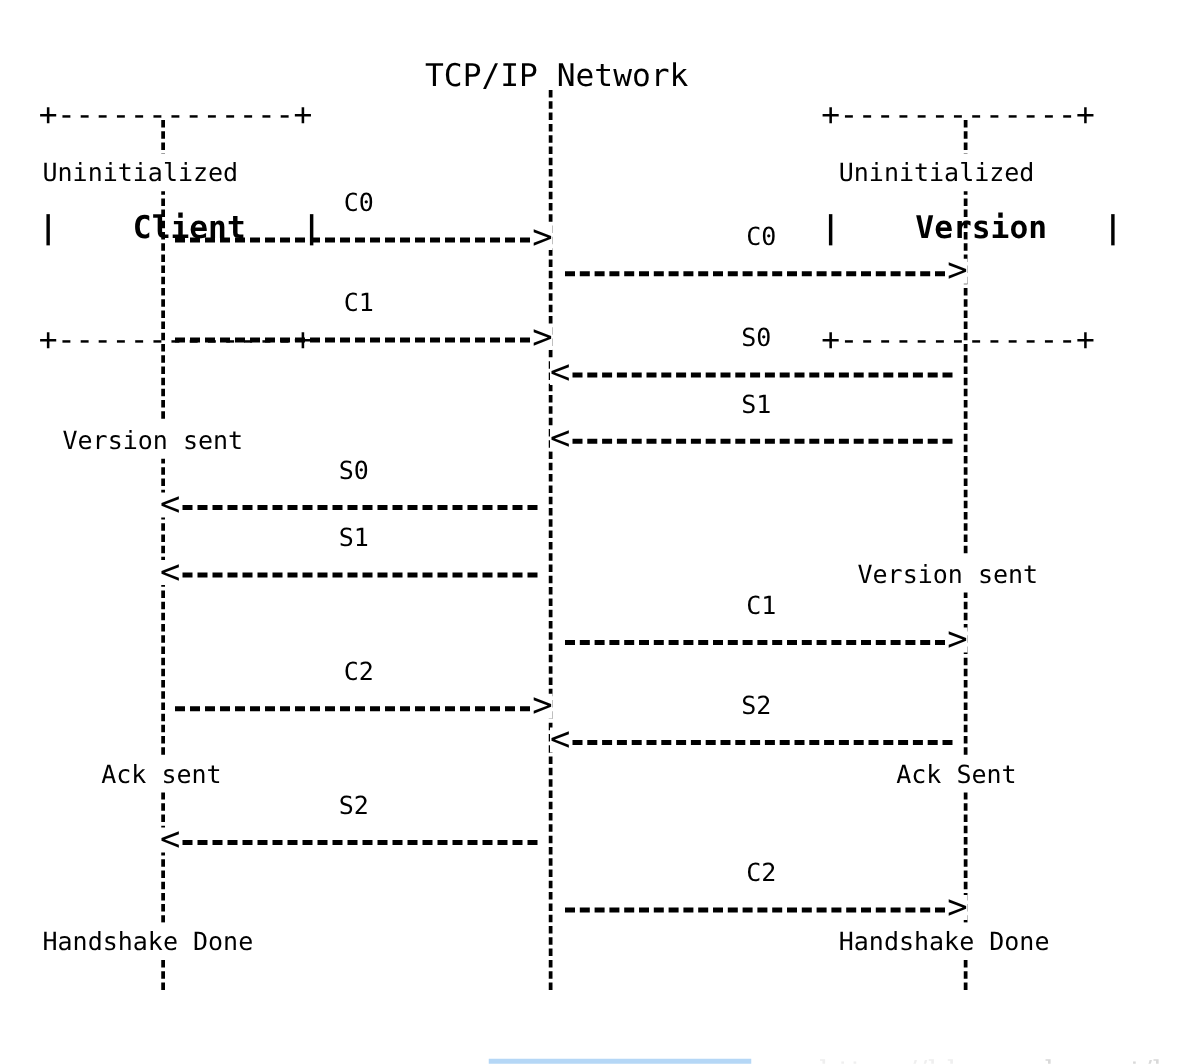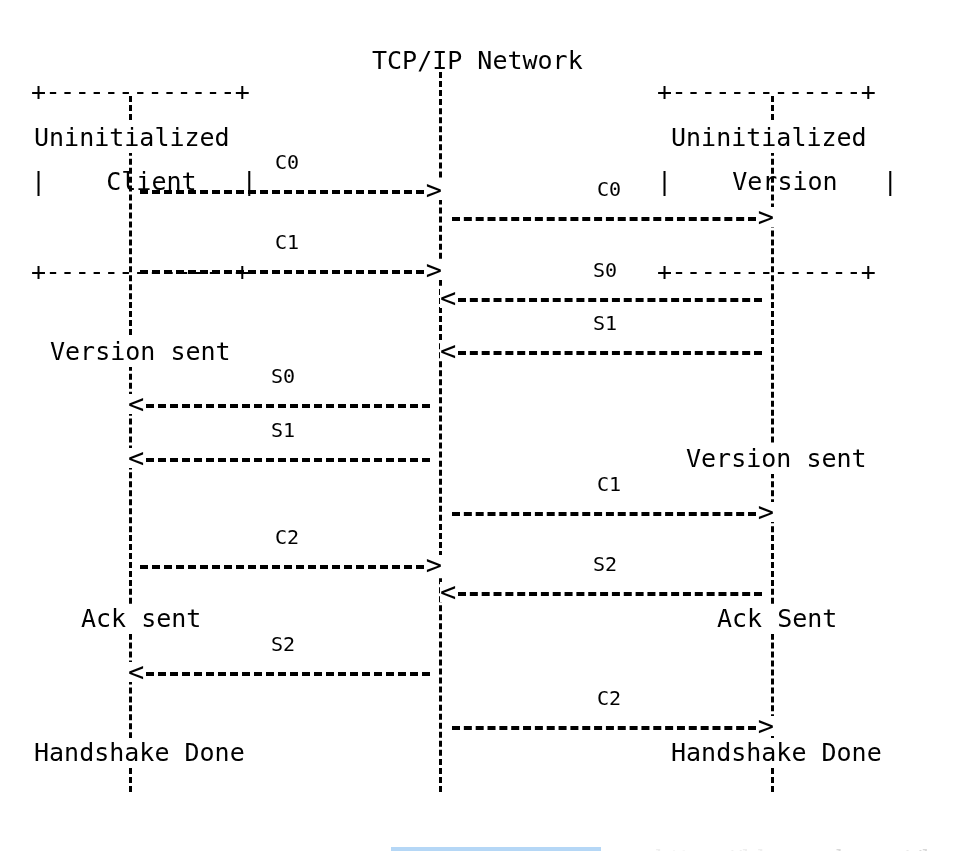--- a/index.html
+++ b/index.html
@@ -12,30 +12,30 @@
 
   
   .lifeline{position:absolute;width:0;border-left:3px dashed #000;}
 
   
   .asciibox{
     position:absolute;white-space:pre;line-height:30px;font-size:25px;
     letter-spacing:0px;font-weight:400;
   }
   .asciibox .edge{display:block;letter-spacing:-0.5px;}
-  .asciibox .mid{display:block;}
+  .asciibox .mid{display:block;font-weight:bold;}
 
   
   .netlabel{
     position:absolute;white-space:pre;font-size:25px;line-height:30px;
   }
 
   
   .state{
-    position:absolute;white-space:pre;font-size:25px;line-height:30px;
+    position:absolute;white-space:pre;font-size:20px;line-height:30px;
     background:#ffffff;padding:0 3px;z-index:5;
   }
 
   
   .msg{position:absolute;z-index:4;}
   .msg .lbl{
     position:absolute;left:50%;transform:translateX(-50%);
     top:-31px;white-space:pre;font-size:20px;line-height:30px;
     background:#fff;padding:0 4px;
   }
@@ -75,21 +75,21 @@
   <div class="lifeline" style="left:129px;top:96px;height:696px;"></div>
   <div class="lifeline" style="left:439px;top:72px;height:720px;"></div>
   <div class="lifeline" style="left:771px;top:96px;height:696px;"></div>
 
   <div class="asciibox" style="left:31px;top:17px;">
     <span class="edge">+-------------+</span>
     <span class="mid">|    Client   |</span>
     <span class="edge">+-------------+</span>
   </div>
 
-  <div class="netlabel" style="left:372px;top:46px;text-align:center;">TCP/IP Network</div>
+  <div class="netlabel" style="left:340px;top:46px;text-align:center;">TCP/IP Network</div>
 
   <div class="asciibox" style="left:657px;top:17px;">
     <span class="edge">+-------------+</span>
     <span class="mid">|    Version   |</span>
     <span class="edge">+-------------+</span>
   </div>
 
   <div class="state" style="left:31px;top:123px;">Uninitialized</div>
   <div class="state" style="left:668px;top:123px;">Uninitialized</div>
 

